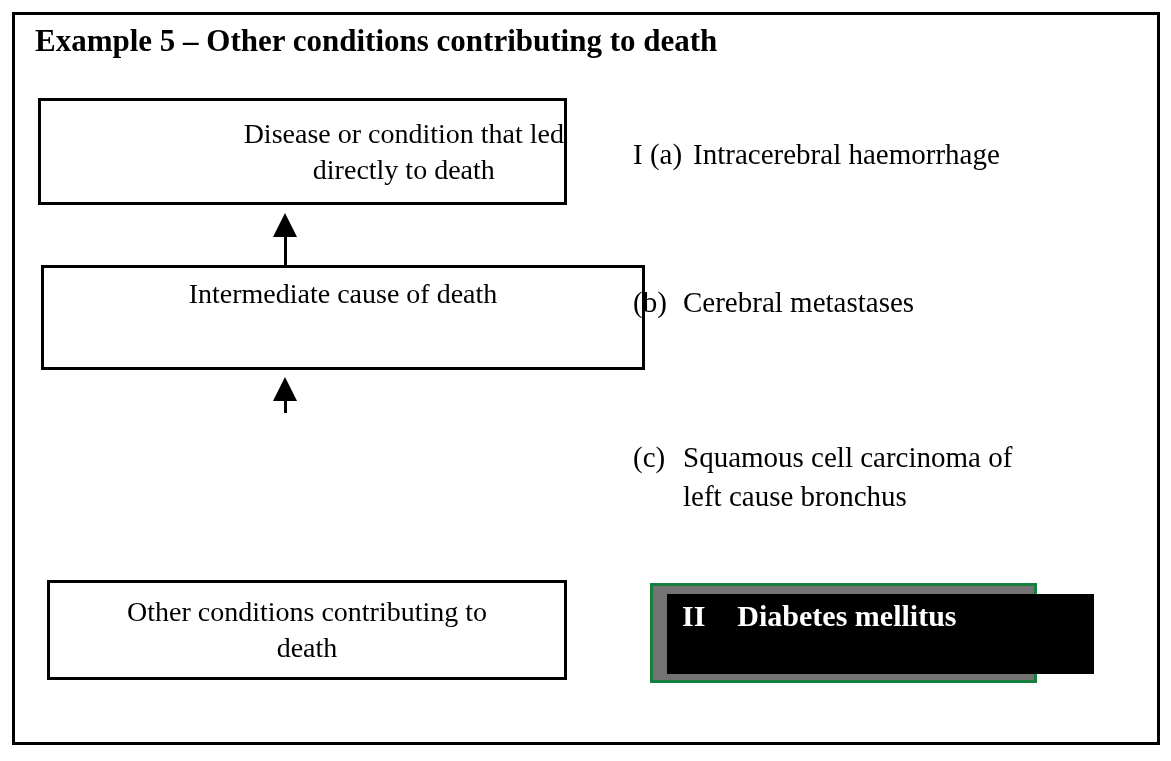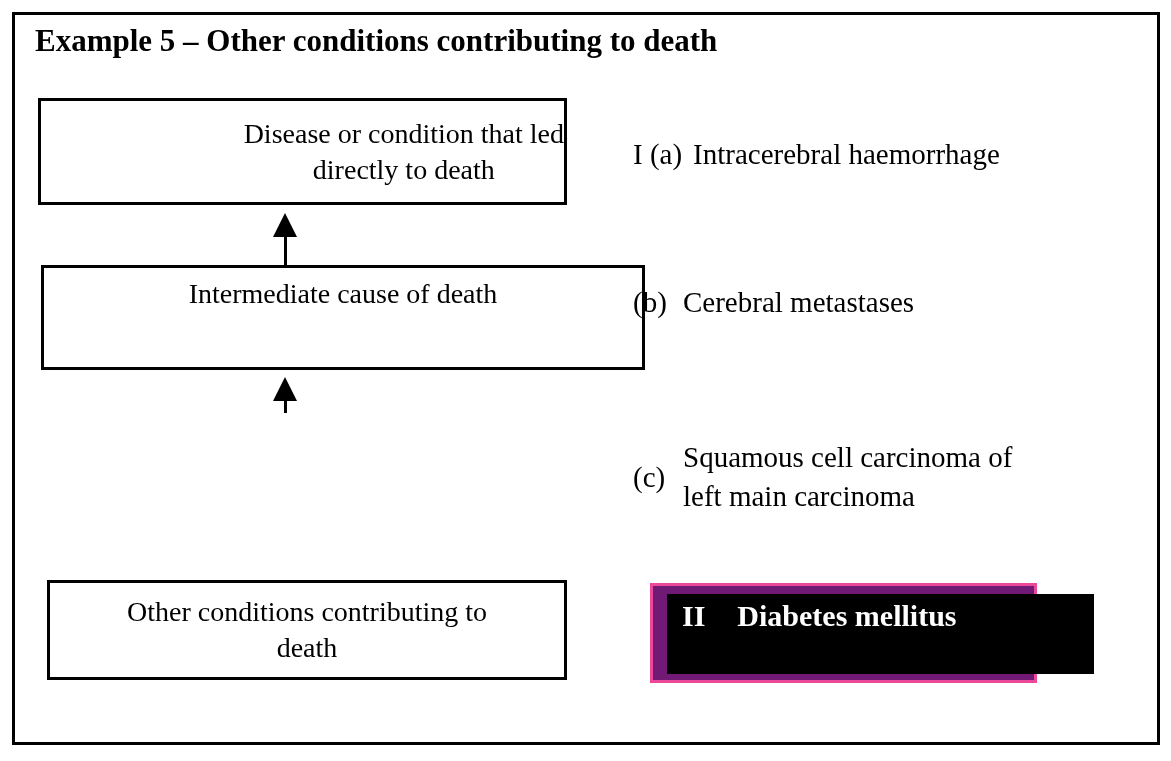--- a/index.html
+++ b/index.html
@@ -55,38 +55,38 @@
   }
   .arrow .shaft { width: 3px; margin: 0 auto; background: #000000; }
   .arrow1 { left: 258px; top: 198px; }
   .arrow1 .shaft { height: 30px; }
   .arrow2 { left: 258px; top: 362px; }
   .arrow2 .shaft { height: 12px; }
 
   .entry {
     position: absolute;
     display: flex;
-    align-items: center;
+    align-items: flex-start;
     font-size: 29px;
     line-height: 39px;
   }
   .entry .etext { white-space: pre-line; }
   .entry-a { left: 618px; top: 120px; }
   .entry-a .prefix { margin-right: 11px; }
   .entry-b { left: 618px; top: 268px; }
   .entry-b .prefix { width: 50px; flex: 0 0 auto; }
   .entry-c { left: 618px; top: 423px; }
   .entry-c .prefix { width: 50px; flex: 0 0 auto; }
 
   .hl-outer {
     position: absolute;
     left: 635px; top: 568px;
     width: 387px; height: 100px;
-    border: 3px solid #ec4899;
-    background: #701a75;
+    border: 3px solid #15803d;
+    background: #737373;
     box-sizing: border-box;
   }
   .hl-inner {
     position: absolute;
     left: 14px; top: 8px;
     width: 427px; height: 80px;
     background: #000000;
     color: #ffffff;
     font-size: 30px;
     font-weight: bold;
@@ -138,21 +138,21 @@
     </div>
 
     <div class="entry entry-b">
       <span class="prefix">(b)</span>
       <span class="etext">Cerebral metastases</span>
     </div>
 
     <div class="entry entry-c">
       <span class="prefix">(c)</span>
       <span class="etext">Squamous cell carcinoma of
-left main carcinoma</span>
+left cause bronchus</span>
     </div>
 
     <div class="hl-outer">
       <div class="hl-inner">
         <span class="prefix">II</span>
         <span class="etext">Diabetes mellitus</span>
       </div>
     </div>
 
   </div>

